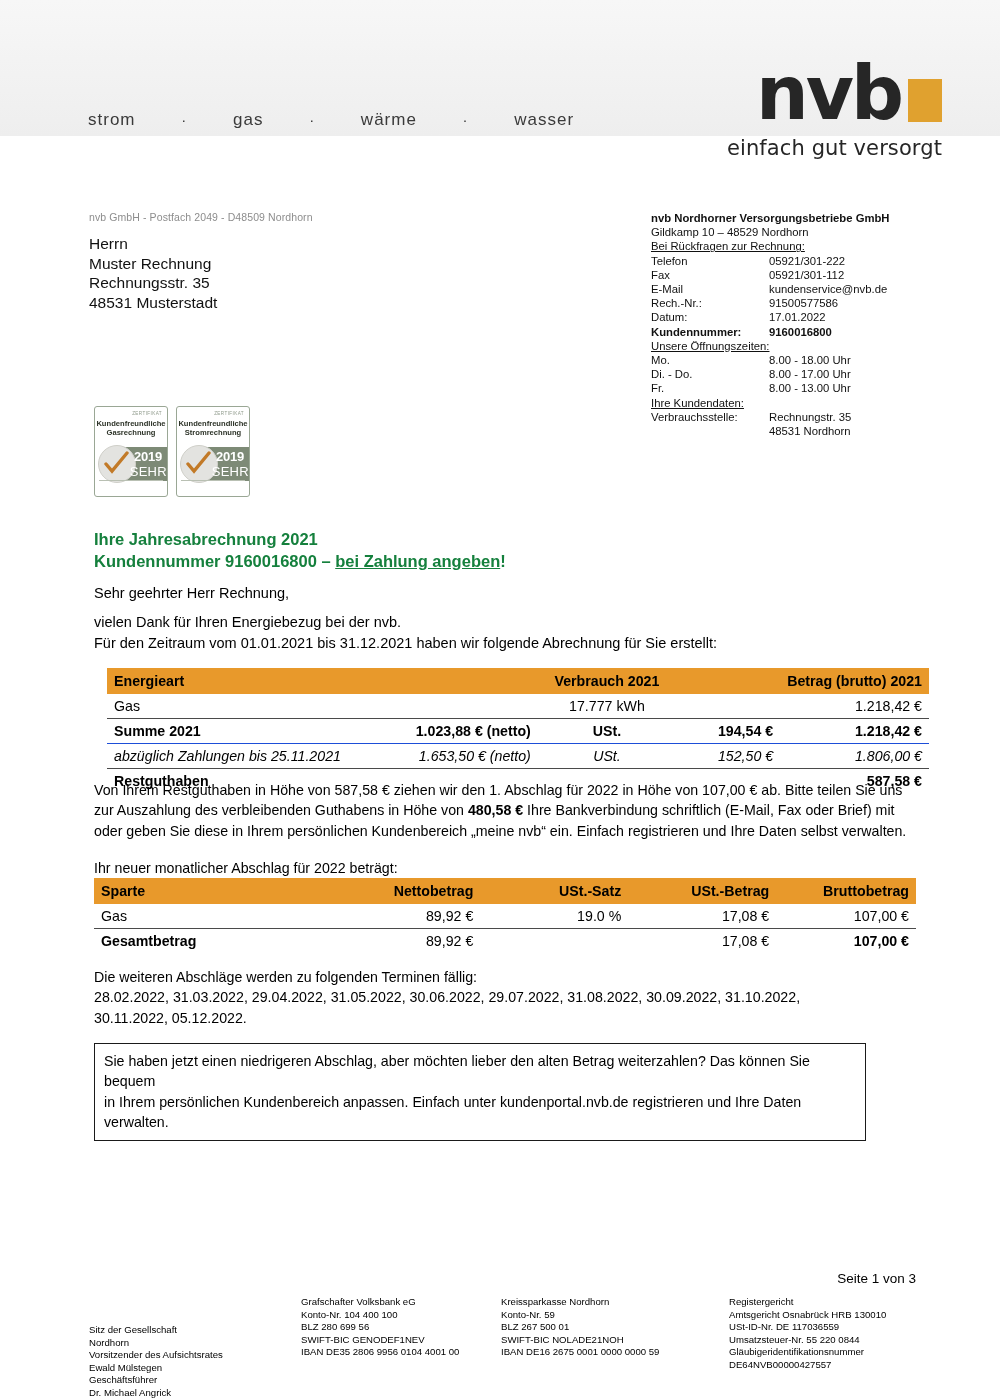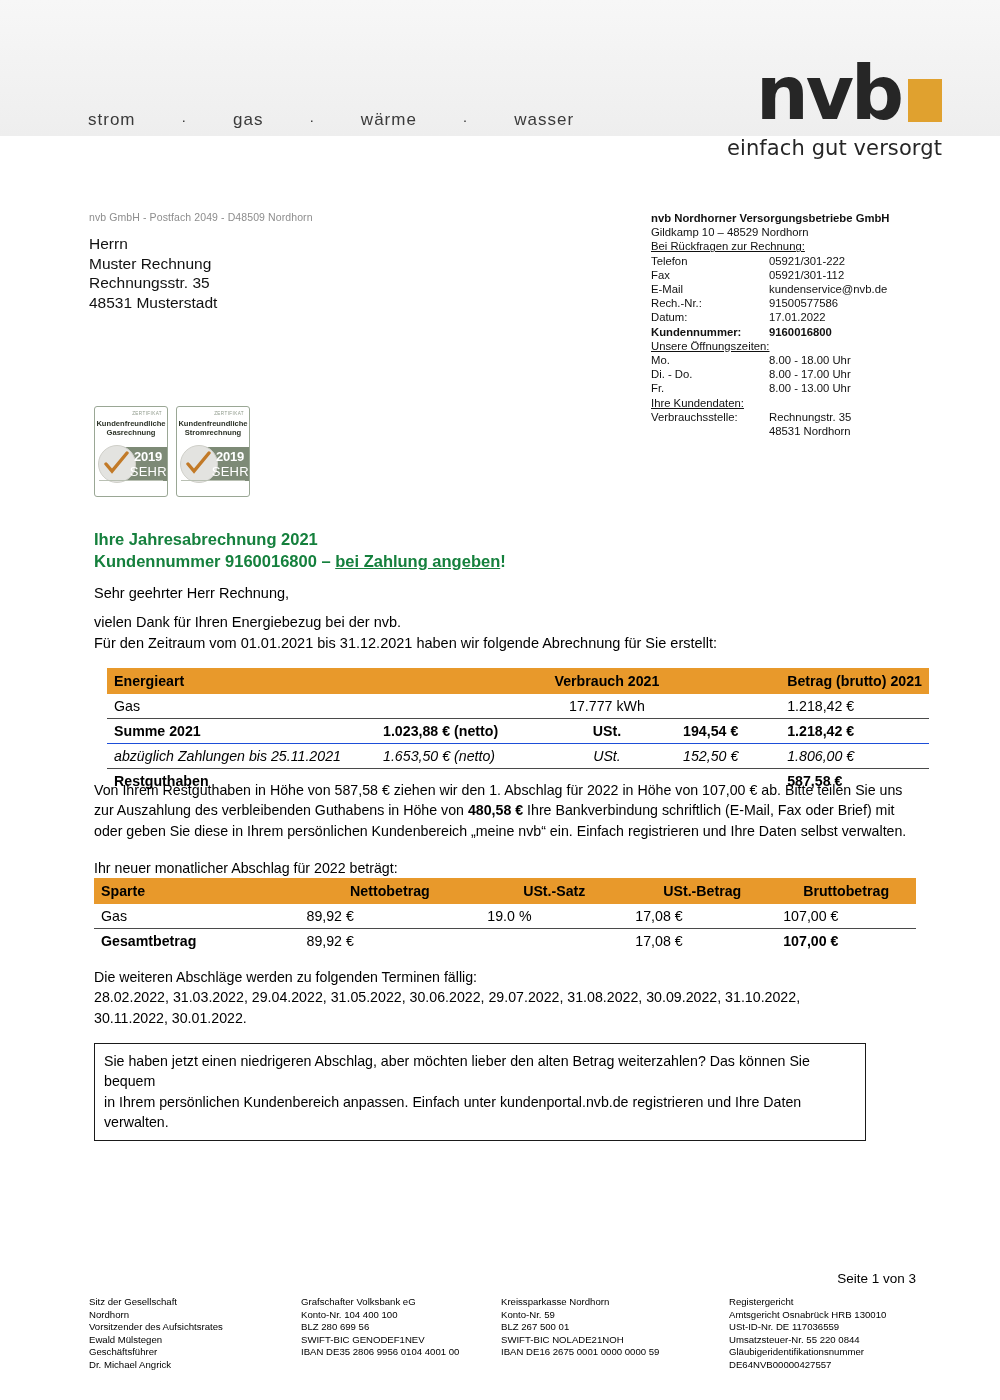--- a/index.html
+++ b/index.html
@@ -225,21 +225,21 @@
     padding: 5px 7px;
     font-size: 14.2px;
     white-space: nowrap;
   }
   .tbl td {
     padding: 4px 7px;
     color: #000;
     white-space: nowrap;
   }
   .tbl .l { text-align: left; }
-  .tbl .r { }
+  .tbl .r { text-align: right; }
   .tbl .c { text-align: center; }
   .tbl .b { font-weight: bold; }
   .row-line td { border-top: 1.6px solid #4a4a4a; }
   .row-thin td { border-top: 1px solid #1d4ed8; font-style: italic; }
 
   #table-energy { top: 668px; margin-left: 13px; }
   #table-sparte { top: 878px; }
 
   .para1 {
     position: absolute;
@@ -287,21 +287,21 @@
   .footer {
     position: absolute;
     left: 89px; top: 1296px;
     width: 840px;
     display: flex;
     font-size: 9.6px;
     line-height: 12.6px;
     color: #000;
   }
   .footer .col { flex: 0 0 auto; }
-  .fc1 { width: 212px; }
+  .fc1 { width: 212px; margin-top: 28px; }
   .fc2 { width: 200px; }
   .fc3 { width: 228px; }
   .fc4 { width: 210px; }
 </style>
 </head>
 <body>
 
 <div class="header-band"></div>
 
 <div class="services">
@@ -513,21 +513,21 @@
       <td class="r"></td>
       <td class="r">17,08 €</td>
       <td class="r b">107,00 €</td>
     </tr>
   </tbody>
 </table>
 
 <div class="para-dates">
   <div>Die weiteren Abschläge werden zu folgenden Terminen fällig:</div>
   <div>28.02.2022, 31.03.2022, 29.04.2022, 31.05.2022, 30.06.2022, 29.07.2022, 31.08.2022, 30.09.2022, 31.10.2022,</div>
-  <div>30.11.2022, 30.01.2022.</div>
+  <div>30.11.2022, 05.12.2022.</div>
 </div>
 
 <div class="notebox">
   <div>Sie haben jetzt einen niedrigeren Abschlag, aber möchten lieber den alten Betrag weiterzahlen? Das können Sie bequem</div>
   <div>in Ihrem persönlichen Kundenbereich anpassen. Einfach unter kundenportal.nvb.de registrieren und Ihre Daten verwalten.</div>
 </div>
 
 <div class="page-no">Seite 1 von 3</div>
 
 <div class="footer">

